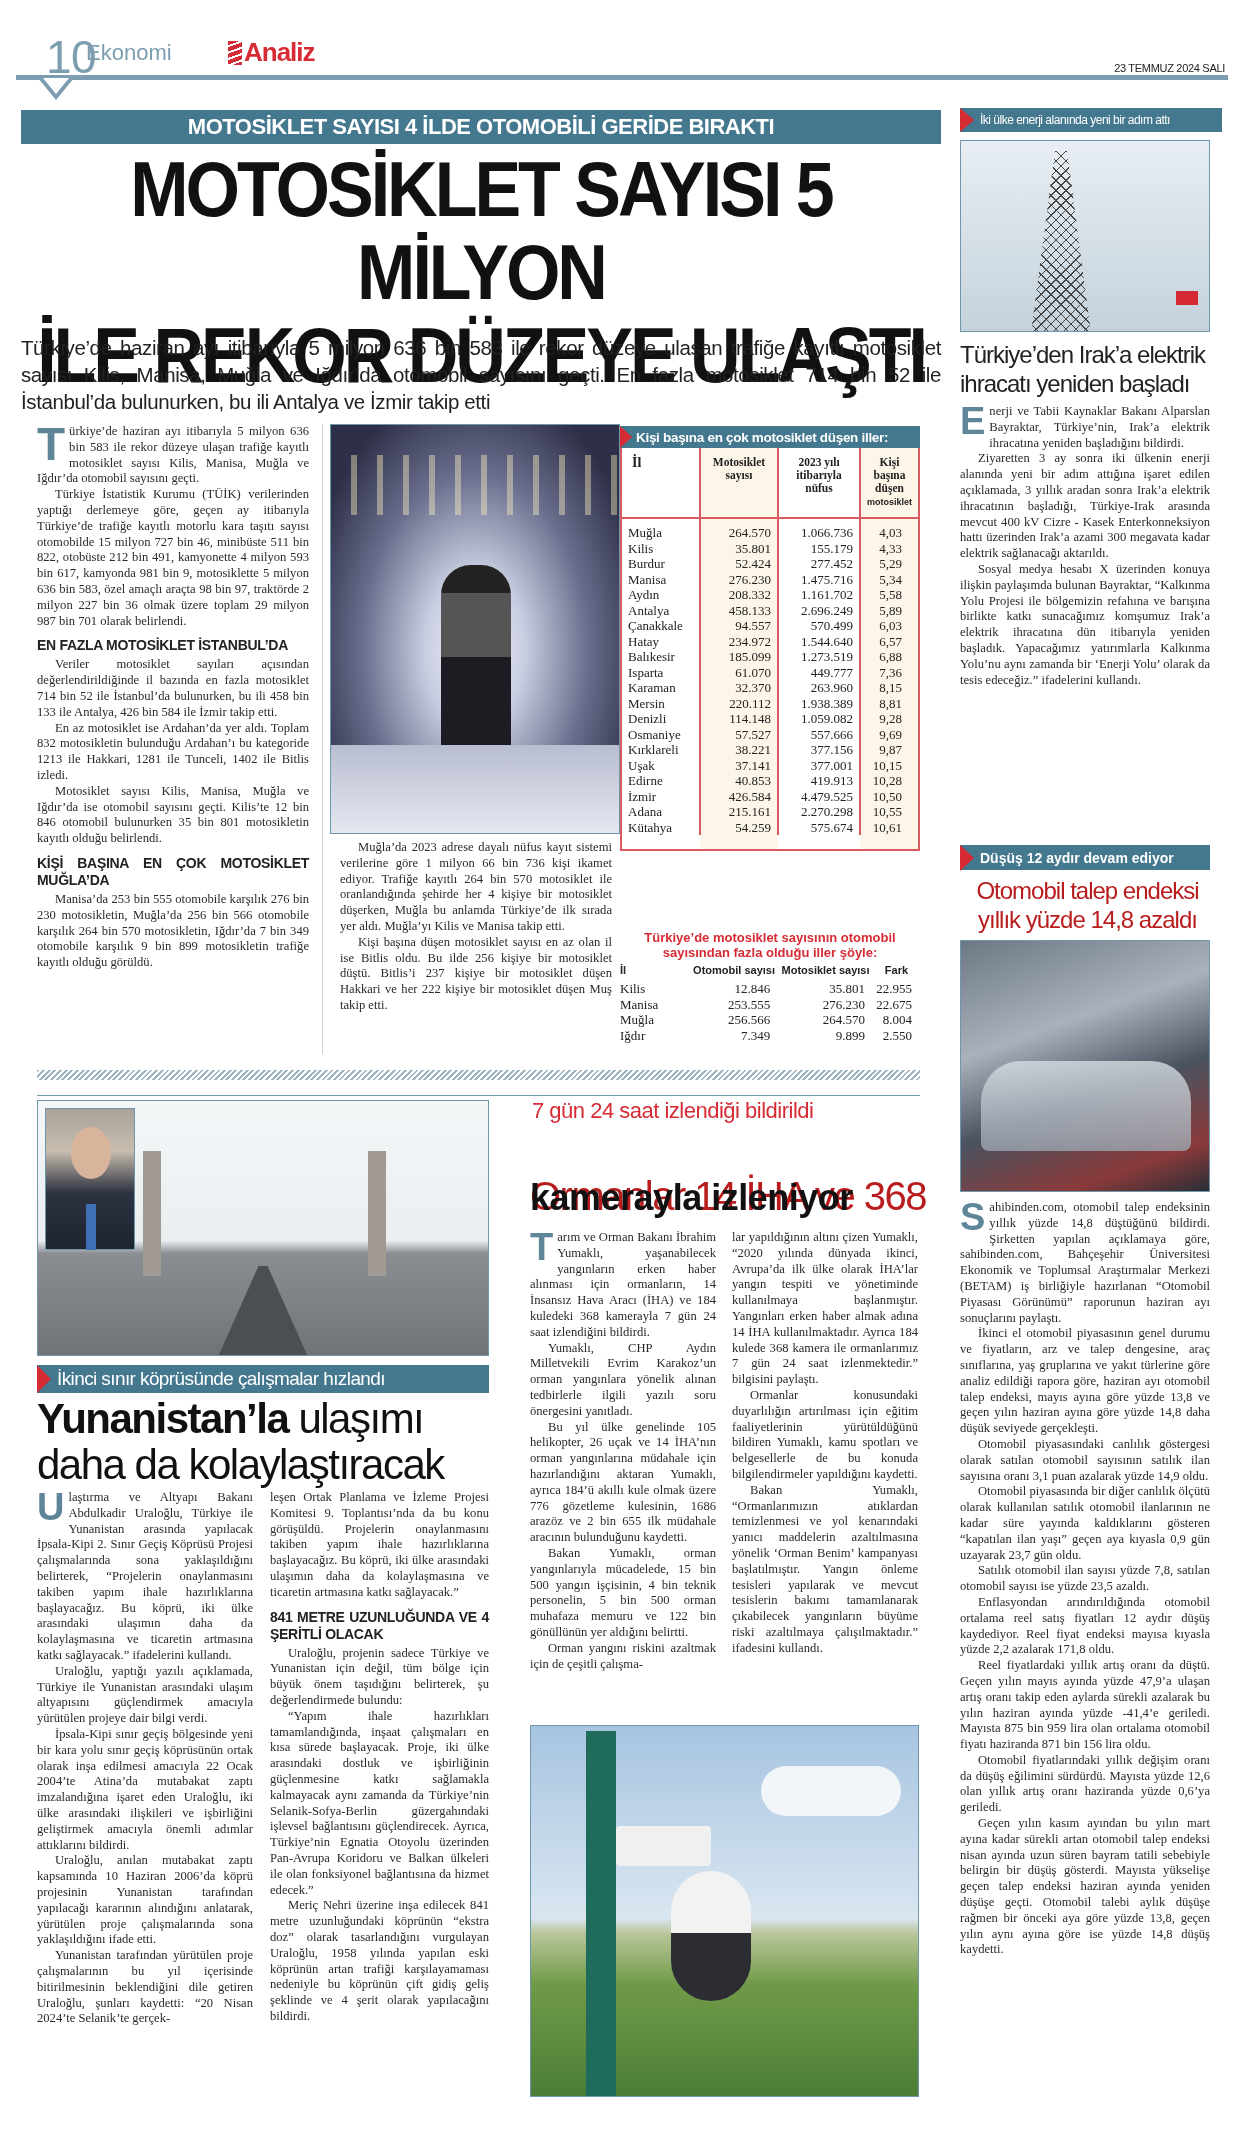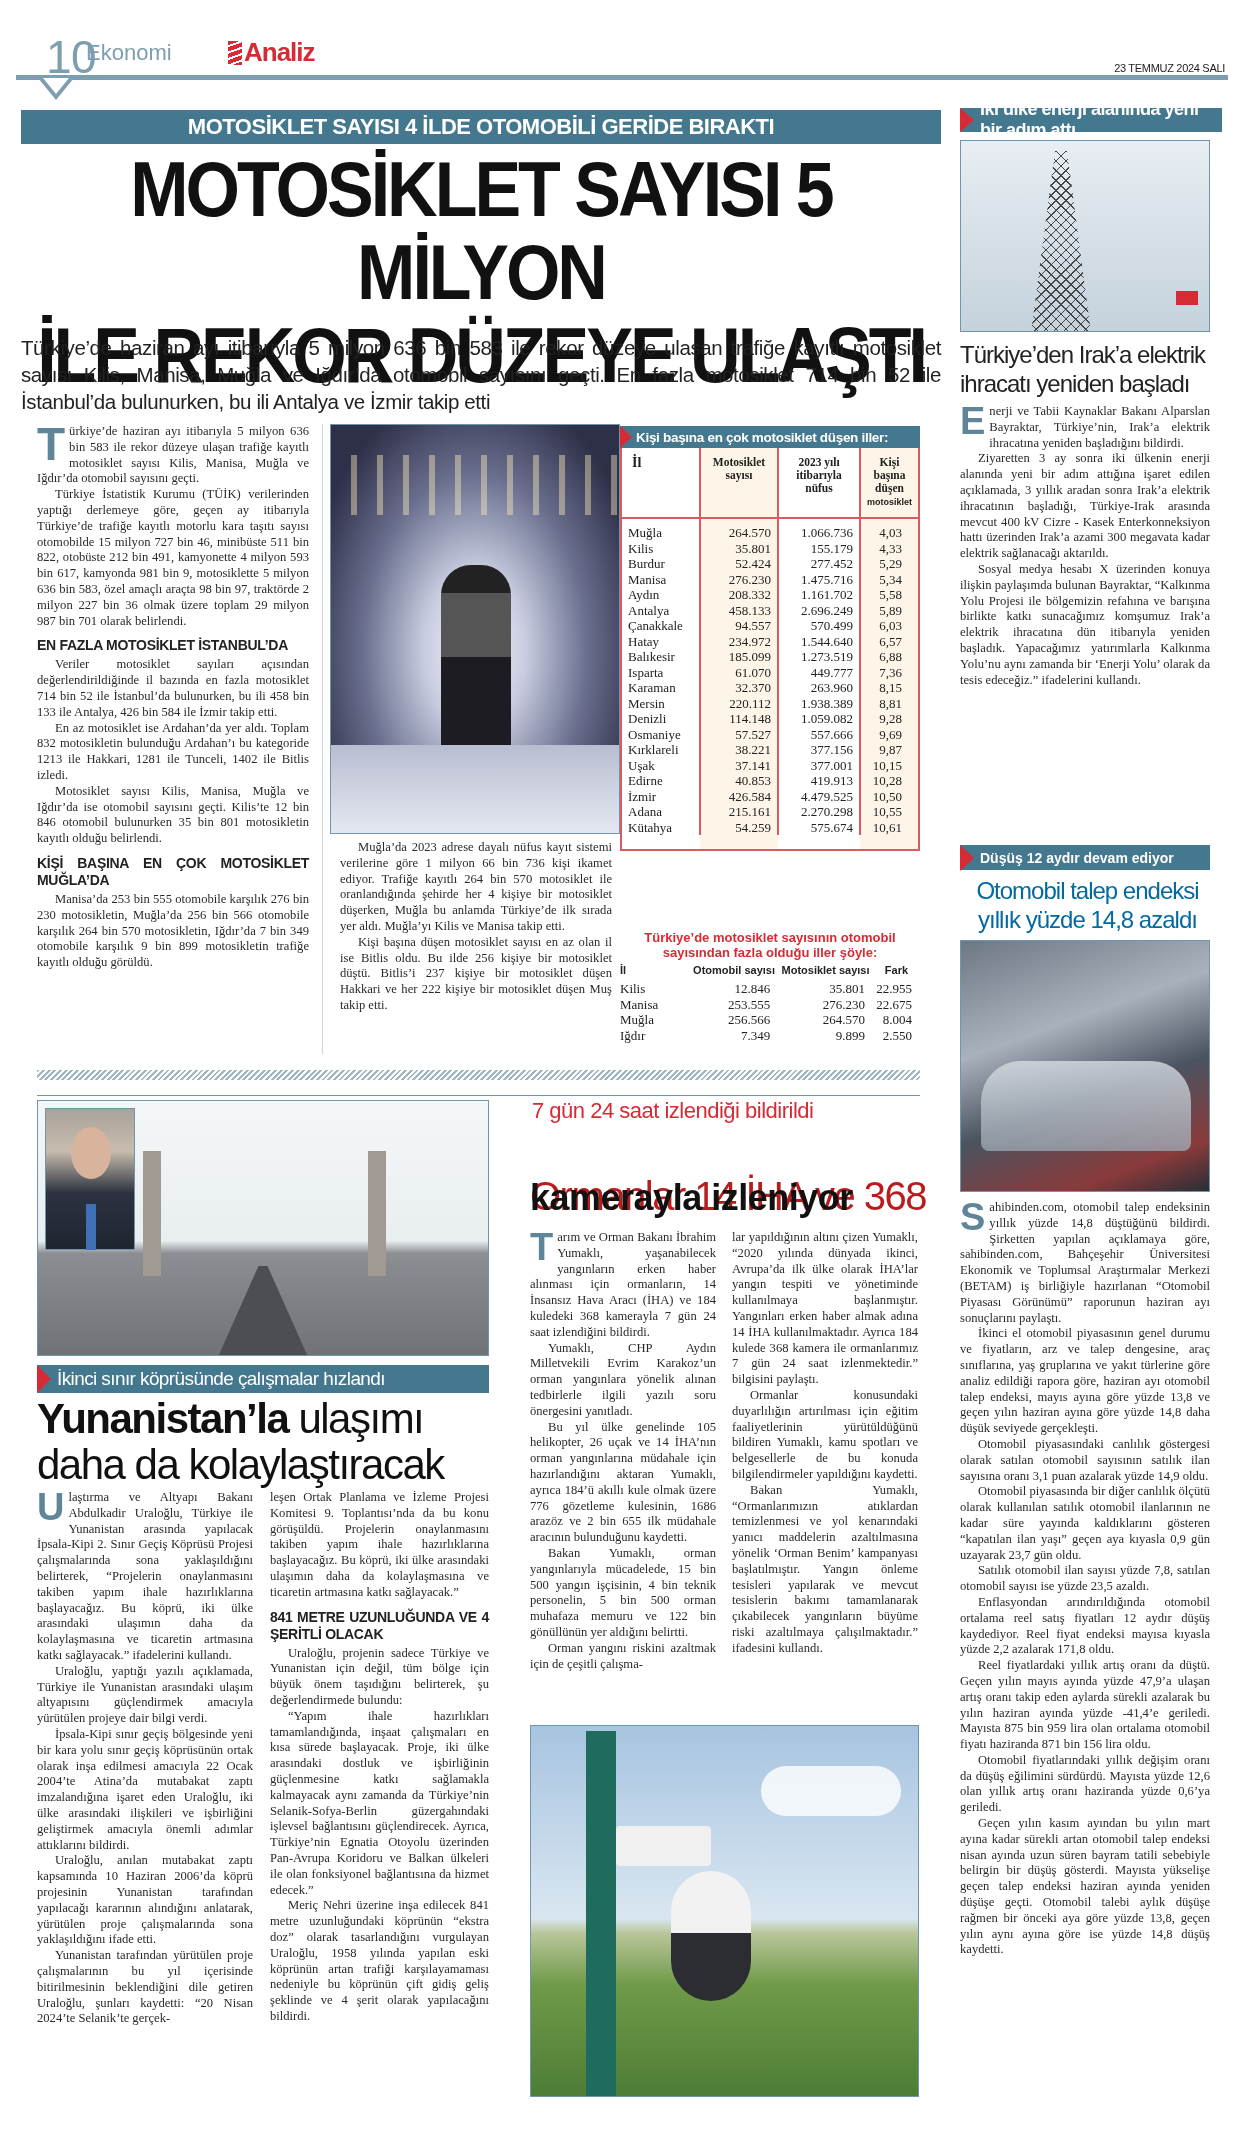--- a/index.html
+++ b/index.html
@@ -252,38 +252,38 @@
         </tr>
       </tbody>
   </table>
 </div>
 
 <div class="abs hatch" style="left:37px;top:1070px;width:883px"></div>
 <div class="abs" style="left:37px;top:1095px;width:883px;height:1px;background:#6e97ab"></div>
 
 <div class="abs kicker" style="left:960px;top:108px;width:262px;height:24px">
   <span class="arrow" style="border-top-width:12px;border-bottom-width:12px"></span>
-  <span style="font-size:18px;font-weight:bold;letter-spacing:-0.5px">İki ülke enerji alanında yeni bir adım attı</span>
+  <span style="font-size:12px;font-weight:normal;letter-spacing:-0.5px">İki ülke enerji alanında yeni bir adım attı</span>
 </div>
 <div class="abs photo" style="left:960px;top:140px;width:250px;height:192px;background:linear-gradient(#e8eef3,#c5d2dc)">
   <div class="abs" style="left:70px;top:10px;width:60px;height:182px;background:repeating-linear-gradient(45deg,transparent 0 6px,#444 6px 7px),repeating-linear-gradient(-45deg,transparent 0 6px,#444 6px 7px);clip-path:polygon(40% 0,60% 0,100% 100%,0 100%)"></div>
   <div class="abs" style="left:215px;top:150px;width:22px;height:14px;background:#d62b34"></div>
 </div>
 <div class="abs sans" style="left:960px;top:340px;width:255px;font-size:24px;line-height:29px;color:#222;letter-spacing:-1px">Türkiye’den Irak’a elektrik ihracatı yeniden başladı</div>
 <div class="abs body-text" style="left:960px;top:404px;width:250px">
   <p class="noind"><span class="dropcap" style="font-size:38px;line-height:30px">E</span><span>nerji ve Tabii Kaynaklar Bakanı Alparslan Bayraktar, Türkiye’nin, Irak’a elektrik ihracatına yeniden başladığını bildirdi.</span></p>
   <p>Ziyaretten 3 ay sonra iki ülkenin enerji alanında yeni bir adım attığına işaret edilen açıklamada, 3 yıllık aradan sonra Irak’a elektrik ihracatının başladığı, Türkiye-Irak arasında mevcut 400 kV Cizre - Kasek Enterkonneksiyon hattı üzerinden Irak’a azami 300 megavata kadar elektrik sağlanacağı aktarıldı.</p>
   <p>Sosyal medya hesabı X üzerinden konuya ilişkin paylaşımda bulunan Bayraktar, “Kalkınma Yolu Projesi ile bölgemizin refahına ve barışına birlikte katkı sunacağımız komşumuz Irak’a elektrik ihracatına dün itibarıyla yeniden başladık. Yapacağımız yatırımlarla Kalkınma Yolu’nu aynı zamanda bir ‘Enerji Yolu’ olarak da tesis edeceğiz.” ifadelerini kullandı.</p>
 </div>
 
 <div class="abs kicker" style="left:960px;top:845px;width:250px;height:25px">
   <span class="arrow"></span>
   <span style="font-size:14px">Düşüş 12 aydır devam ediyor</span>
 </div>
-<div class="abs sans" style="left:960px;top:876px;width:255px;font-size:24px;line-height:29px;color:#0369a1;text-align:center;letter-spacing:-1px">Otomobil talep endeksi yıllık yüzde 14,8 azaldı</div>
+<div class="abs sans" style="left:960px;top:876px;width:255px;font-size:24px;line-height:29px;color:#b91c1c;text-align:center;letter-spacing:-1px">Otomobil talep endeksi yıllık yüzde 14,8 azaldı</div>
 <div class="abs photo" style="left:960px;top:940px;width:250px;height:252px;background:linear-gradient(160deg,#6d7885 0,#a9b2bc 35%,#4a5360 60%,#8a3a3a 85%,#2a2e36 100%)">
   <div class="abs" style="left:20px;top:120px;width:210px;height:90px;background:linear-gradient(#d7dde3,#9aa5b0);border-radius:40px 40px 8px 8px;opacity:.8"></div>
 </div>
 <div class="abs body-text" style="left:960px;top:1200px;width:250px">
   <p class="noind"><span class="dropcap" style="font-size:38px;line-height:30px">S</span><span>ahibinden.com, otomobil talep endeksinin yıllık yüzde 14,8 düştüğünü bildirdi. Şirketten yapılan açıklamaya göre, sahibinden.com, Bahçeşehir Üniversitesi Ekonomik ve Toplumsal Araştırmalar Merkezi (BETAM) iş birliğiyle hazırlanan “Otomobil Piyasası Görünümü” raporunun haziran ayı sonuçlarını paylaştı.</span></p>
   <p>İkinci el otomobil piyasasının genel durumu ve fiyatların, arz ve talep dengesine, araç sınıflarına, yaş gruplarına ve yakıt türlerine göre analiz edildiği rapora göre, haziran ayı otomobil talep endeksi, mayıs ayına göre yüzde 13,8 ve geçen yılın haziran ayına göre yüzde 14,8 daha düşük seviyede gerçekleşti.</p>
   <p>Otomobil piyasasındaki canlılık göstergesi olarak satılan otomobil sayısının satılık ilan sayısına oranı 3,1 puan azalarak yüzde 14,9 oldu.</p>
   <p>Otomobil piyasasında bir diğer canlılık ölçütü olarak kullanılan satılık otomobil ilanlarının ne kadar süre yayında kaldıklarını gösteren “kapatılan ilan yaşı” geçen aya kıyasla 0,9 gün uzayarak 23,7 gün oldu.</p>
   <p>Satılık otomobil ilan sayısı yüzde 7,8, satılan otomobil sayısı ise yüzde 23,5 azaldı.</p>
   <p>Enflasyondan arındırıldığında otomobil ortalama reel satış fiyatları 12 aydır düşüş kaydediyor. Reel fiyat endeksi mayısa kıyasla yüzde 2,2 azalarak 171,8 oldu.</p>

